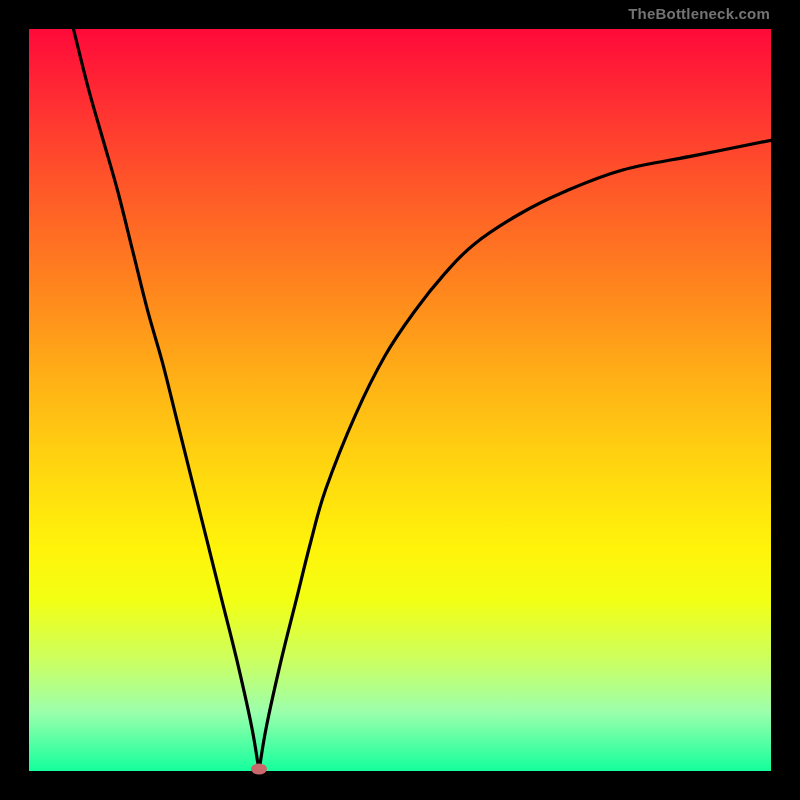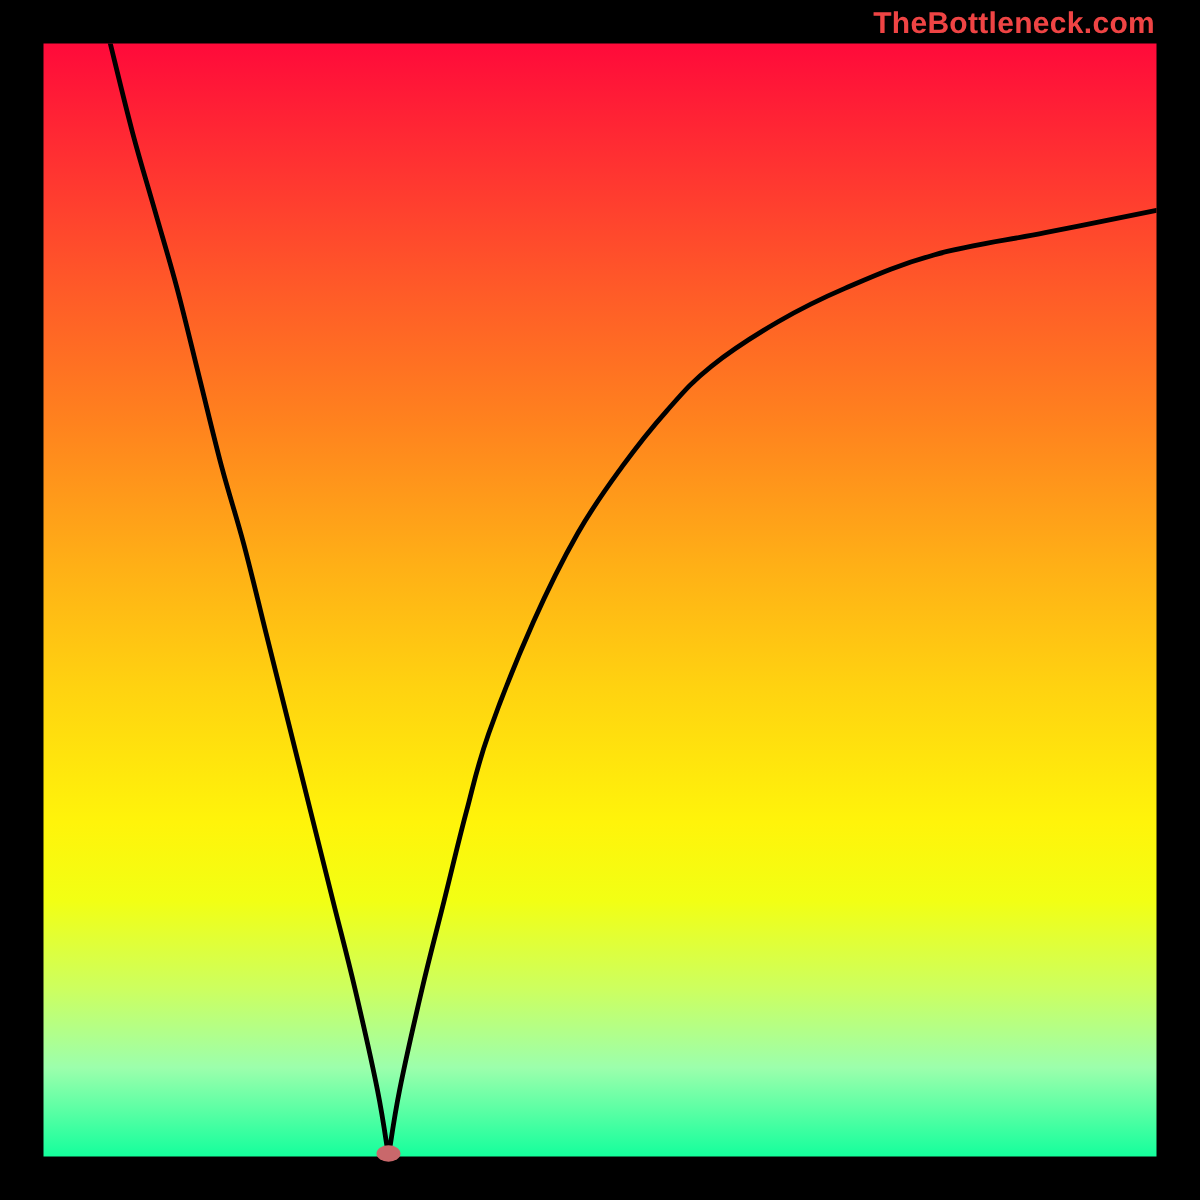--- a/index.html
+++ b/index.html
@@ -27,23 +27,23 @@
       #f2ff14 77%,
       #ccff60 85%,
       #9cffac 92%,
       #14ff9c 100%);
   }
   .watermark {
     position: absolute;
     top: 5px;
     right: 30px;
     font-family: Arial, Helvetica, sans-serif;
-    font-size: 20px;
+    font-size: 15px;
     font-weight: 600;
-    color: #ef4444;
+    color: #737373;
     letter-spacing: 0.2px;
   }
   svg.curve {
     position: absolute;
     left: 0;
     top: 0;
     width: 742px;
     height: 742px;
   }
   .dot {

